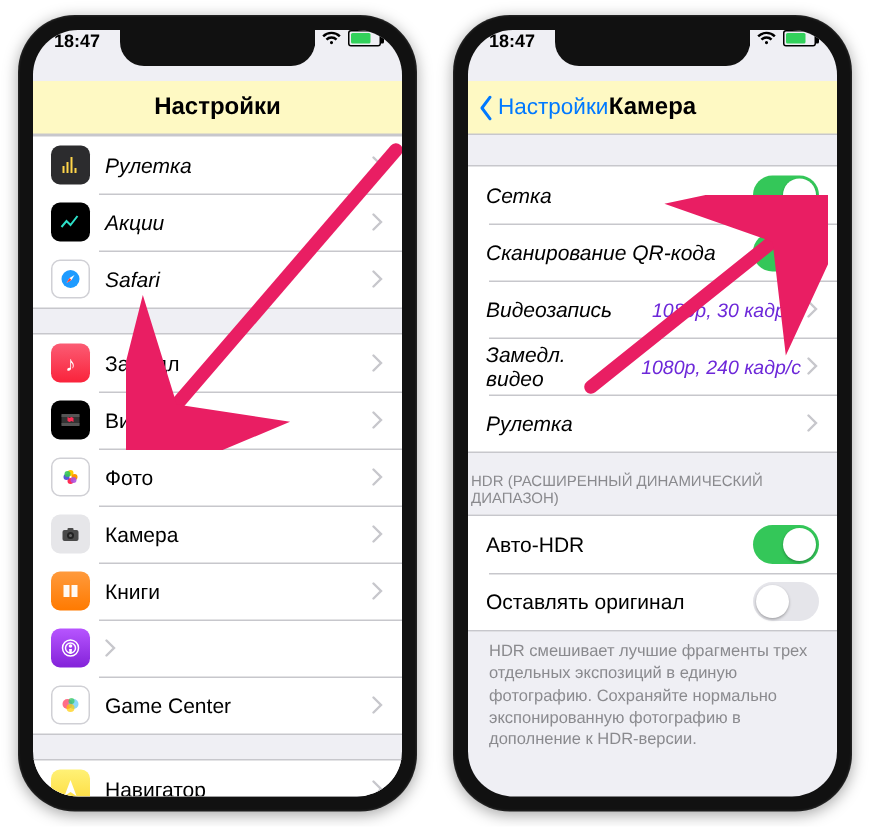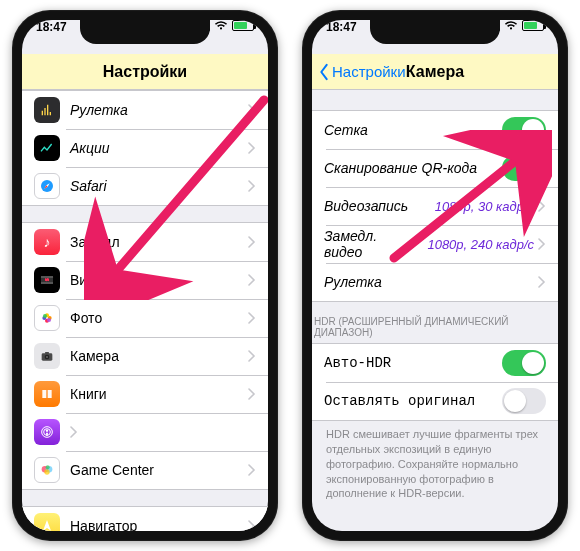--- a/index.html
+++ b/index.html
@@ -461,21 +461,21 @@
           <span class="row-label">Рулетка</span>
           <span class="chevron">
               <svg viewBox="0 0 8 12">
                 <path d="M1 1l5 5-5 5" stroke="#c7c7cc" stroke-width="1.6" fill="none" stroke-linecap="round"></path>
               </svg>
             </span>
         </div>
       </div>
 
       <div class="group-header">HDR (РАСШИРЕННЫЙ ДИНАМИЧЕСКИЙ ДИАПАЗОН)</div>
-      <div class="group no-icons" style="margin-top:0;font-family:Liberation Mono, monospace;">
+      <div class="group no-icons" style="margin-top:0;">
         <div class="row no-icon">
           <span class="row-label">Авто-HDR</span>
           <span class="toggle on">
               <span class="knob"></span>
             </span>
         </div>
         <div class="row no-icon">
           <span class="row-label">Оставлять оригинал</span>
           <span class="toggle">
               <span class="knob"></span>

